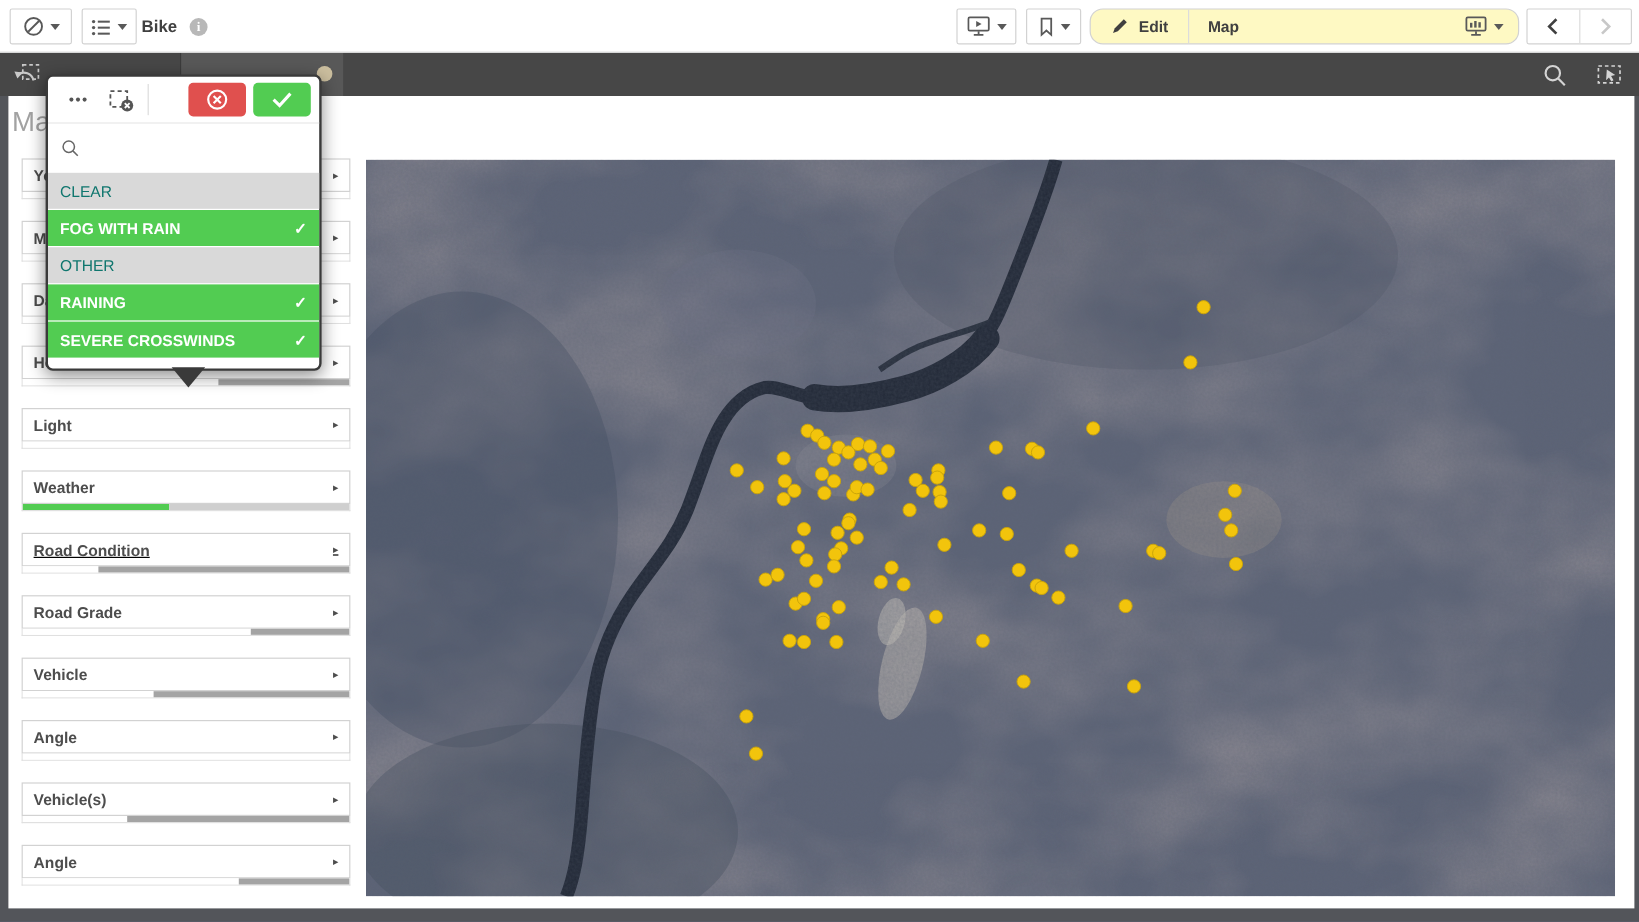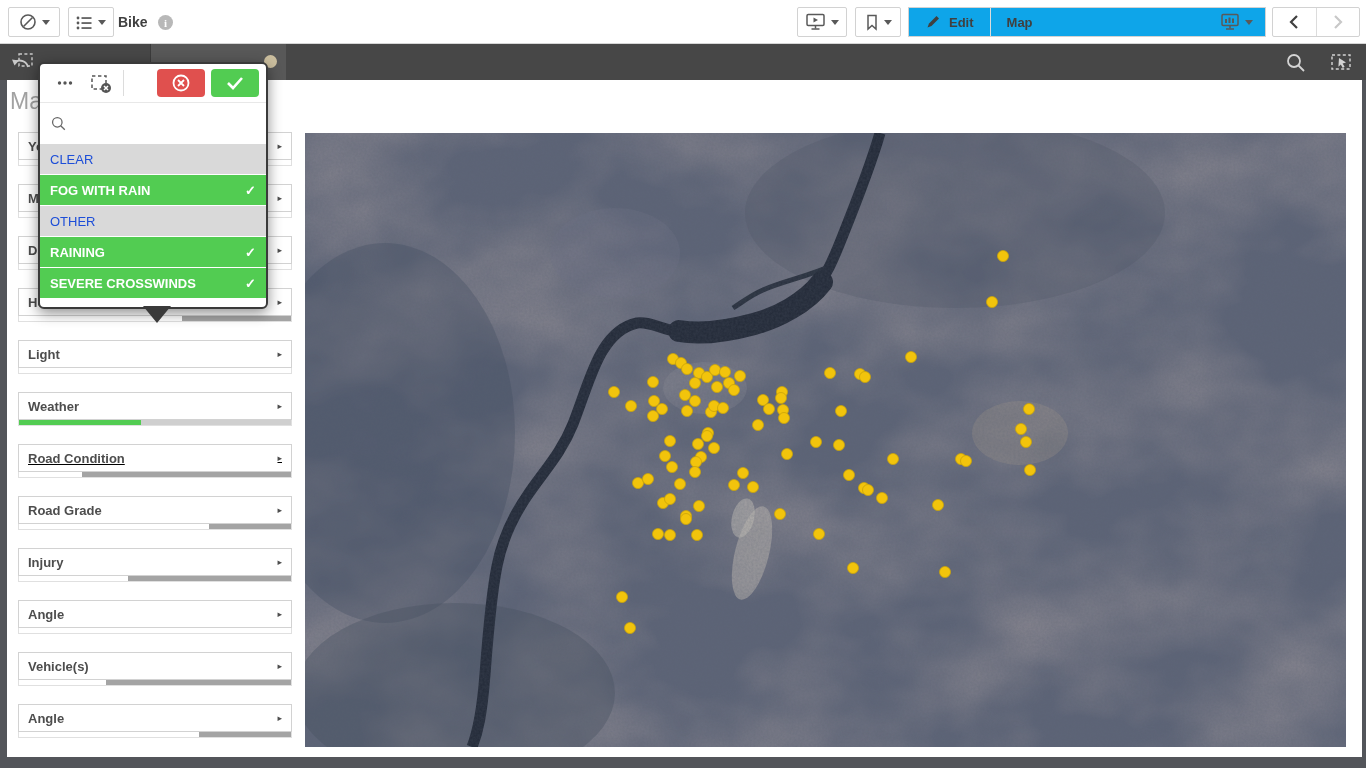--- a/index.html
+++ b/index.html
@@ -5,21 +5,21 @@
   html,body{margin:0;padding:0;}
   body{width:1366px;height:768px;overflow:hidden;background:#53555a;font-family:"Liberation Sans",sans-serif;}
   .app{position:relative;width:1366px;height:768px;}
 
   
   .topbar{position:absolute;left:0;top:0;width:1366px;height:44px;background:#fff;border-bottom:1px solid #d6d6d6;box-sizing:border-box;z-index:5;}
   .tbtn{position:absolute;top:7px;height:30px;border:1px solid #d2d2d2;border-radius:2px;background:#fff;display:flex;align-items:center;justify-content:center;gap:5px;box-sizing:border-box;cursor:pointer;}
   .caret{width:0;height:0;border-left:4px solid transparent;border-right:4px solid transparent;border-top:5px solid #595959;}
   .app-title{position:absolute;left:118px;top:0;height:44px;display:flex;align-items:center;font-size:14px;font-weight:bold;color:#404040;}
   .info-badge{position:absolute;left:158px;top:15px;width:15px;height:15px;border-radius:50%;background:#b8b8b8;color:#fff;font-size:11px;font-weight:bold;display:flex;align-items:center;justify-content:center;font-family:"Liberation Serif",serif;}
-  .edit-group{position:absolute;left:908px;top:7px;width:358px;height:30px;border:1px solid #d2d2d2;border-radius:0;background:#0ea5e9;display:flex;align-items:center;box-sizing:border-box;}
+  .edit-group{position:absolute;left:908px;top:7px;width:358px;height:30px;border:1px solid #d2d2d2;border-radius:11px;background:#fef9c3;display:flex;align-items:center;box-sizing:border-box;}
   .vsep{width:1px;height:28px;background:#dcdcdc;}
   .lbl{font-size:13px;font-weight:bold;color:#404040;}
   .nav-group{position:absolute;left:1272px;top:7px;width:88px;height:30px;border:1px solid #d2d2d2;border-radius:2px;display:flex;box-sizing:border-box;background:#fff;}
   .nav-cell{flex:1;display:flex;align-items:center;justify-content:center;cursor:pointer;}
   .nav-cell:first-child{border-right:1px solid #dcdcdc;}
 
   
   .selbar{position:absolute;left:0;top:44px;width:1366px;height:36px;background:#474747;z-index:4;}
   .selbar .sep{position:absolute;left:150px;top:0;width:1px;height:36px;background:#3b3b3b;}
   .sel-chip{position:absolute;left:151px;top:0;width:135px;height:36px;background:#585858;}
@@ -50,21 +50,21 @@
   .phead{height:38px;display:flex;align-items:center;padding:0 7px;}
   .pico{width:36px;display:flex;align-items:center;justify-content:center;cursor:pointer;}
   .phead .vsep{height:26px;margin:0 4px;}
   .pbtn{width:48px;height:28px;border-radius:4px;display:flex;align-items:center;justify-content:center;cursor:pointer;}
   .pbtn.red{background:#E0504E;margin-left:auto;}
   .pbtn.green{background:#52CC52;margin-left:6px;}
   .psearch{height:41px;border-top:1px solid #e8e8e8;display:flex;align-items:center;padding:0 11px;gap:9px;}
   .psearch input{flex:1;border:none;outline:none;font-size:13px;font-family:"Liberation Sans",sans-serif;color:#555;}
   .plist{padding:0;}
   .prow{height:30px;margin-bottom:1px;display:flex;align-items:center;justify-content:space-between;padding:0 10px;font-size:13px;cursor:pointer;}
-  .prow.excluded{background:#d9d9d9;color:#1d4ed8;}
+  .prow.excluded{background:#d9d9d9;color:#0f766e;}
   .prow.selected{background:#52CC52;color:#fff;font-weight:bold;}
   .prow .check{font-size:13px;color:#fff;font-weight:bold;}
   .pfoot{height:8px;}
   .parrow{position:absolute;left:103px;bottom:-16px;width:0;height:0;border-left:14px solid transparent;border-right:14px solid transparent;border-top:17px solid #3a3a3a;}
 </style>
 </head>
 <body>
 
 <div class="app">
 
@@ -244,21 +244,21 @@
           <span class="flabel">Road Grade</span>
           <span class="farrow">▸</span>
         </div>
         <div class="fbar">
           <div class="seg seg-white" style="width: 70%;"></div>
           <div class="seg seg-dark" style="width: 30%;"></div>
         </div>
       </div>
       <div class="fitem" style="top: 548px;">
         <div class="fbox">
-          <span class="flabel">Injury</span>
+          <span class="flabel">Vehicle</span>
           <span class="farrow">▸</span>
         </div>
         <div class="fbar">
           <div class="seg seg-white" style="width: 40%;"></div>
           <div class="seg seg-dark" style="width: 60%;"></div>
         </div>
       </div>
       <div class="fitem" style="top: 600px;">
         <div class="fbox">
           <span class="flabel">Angle</span>

